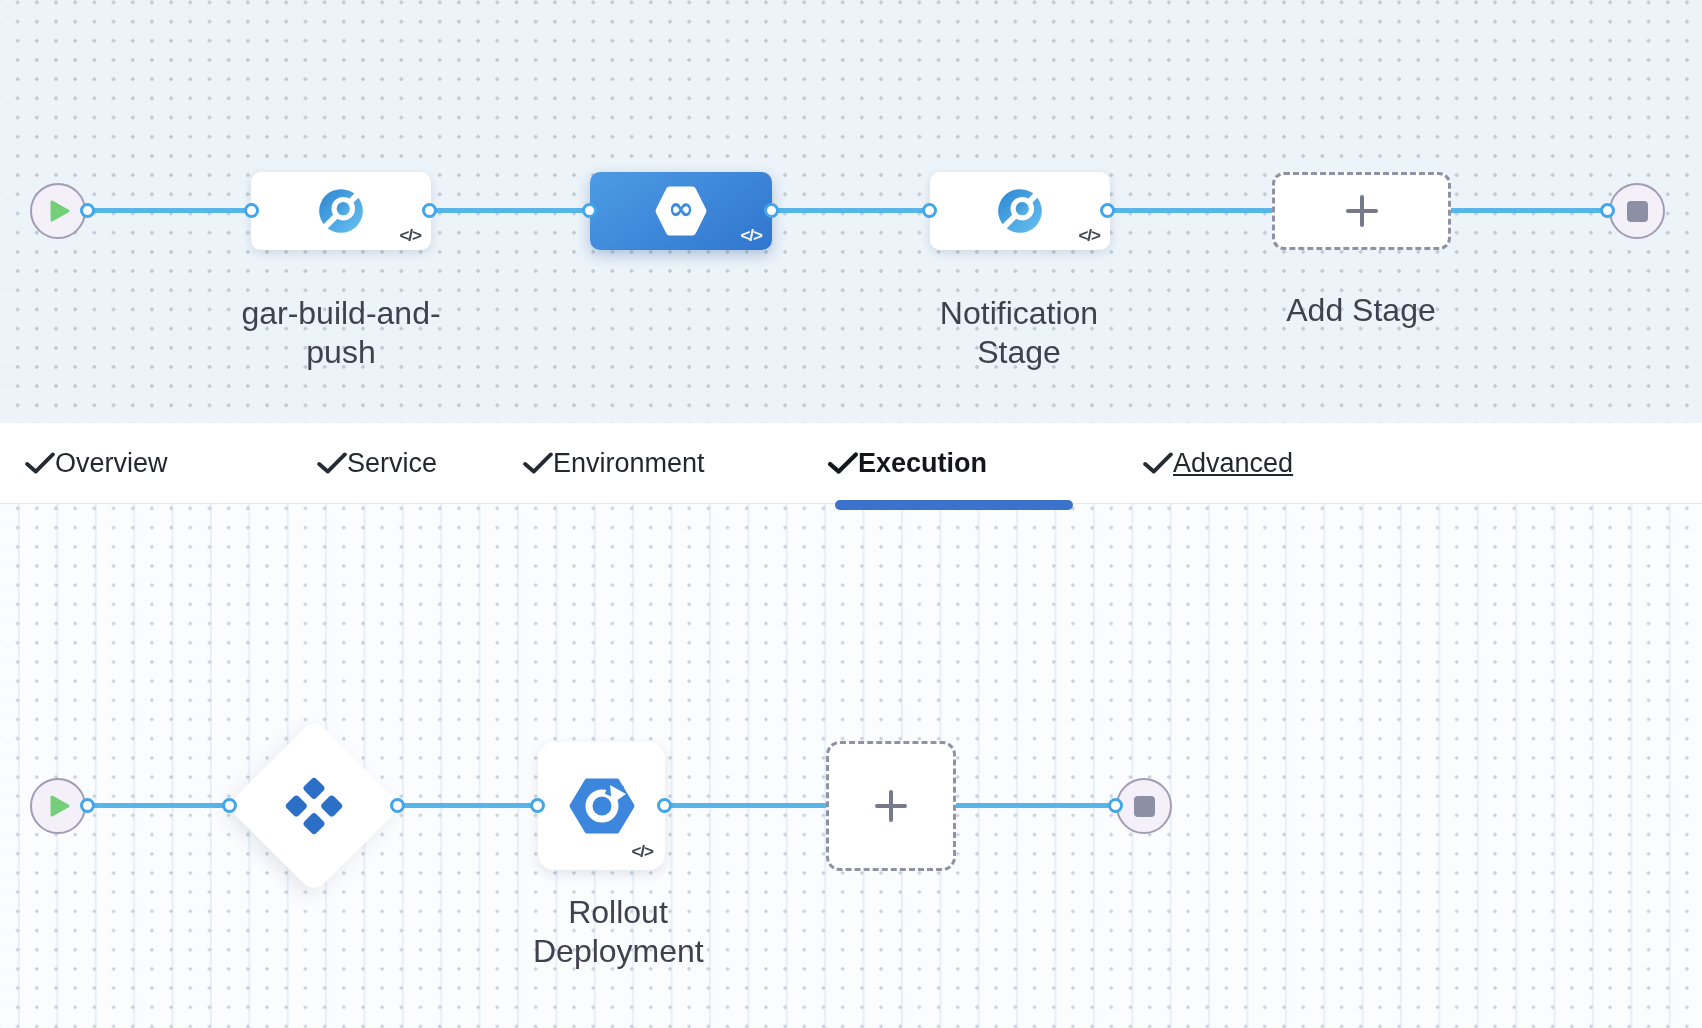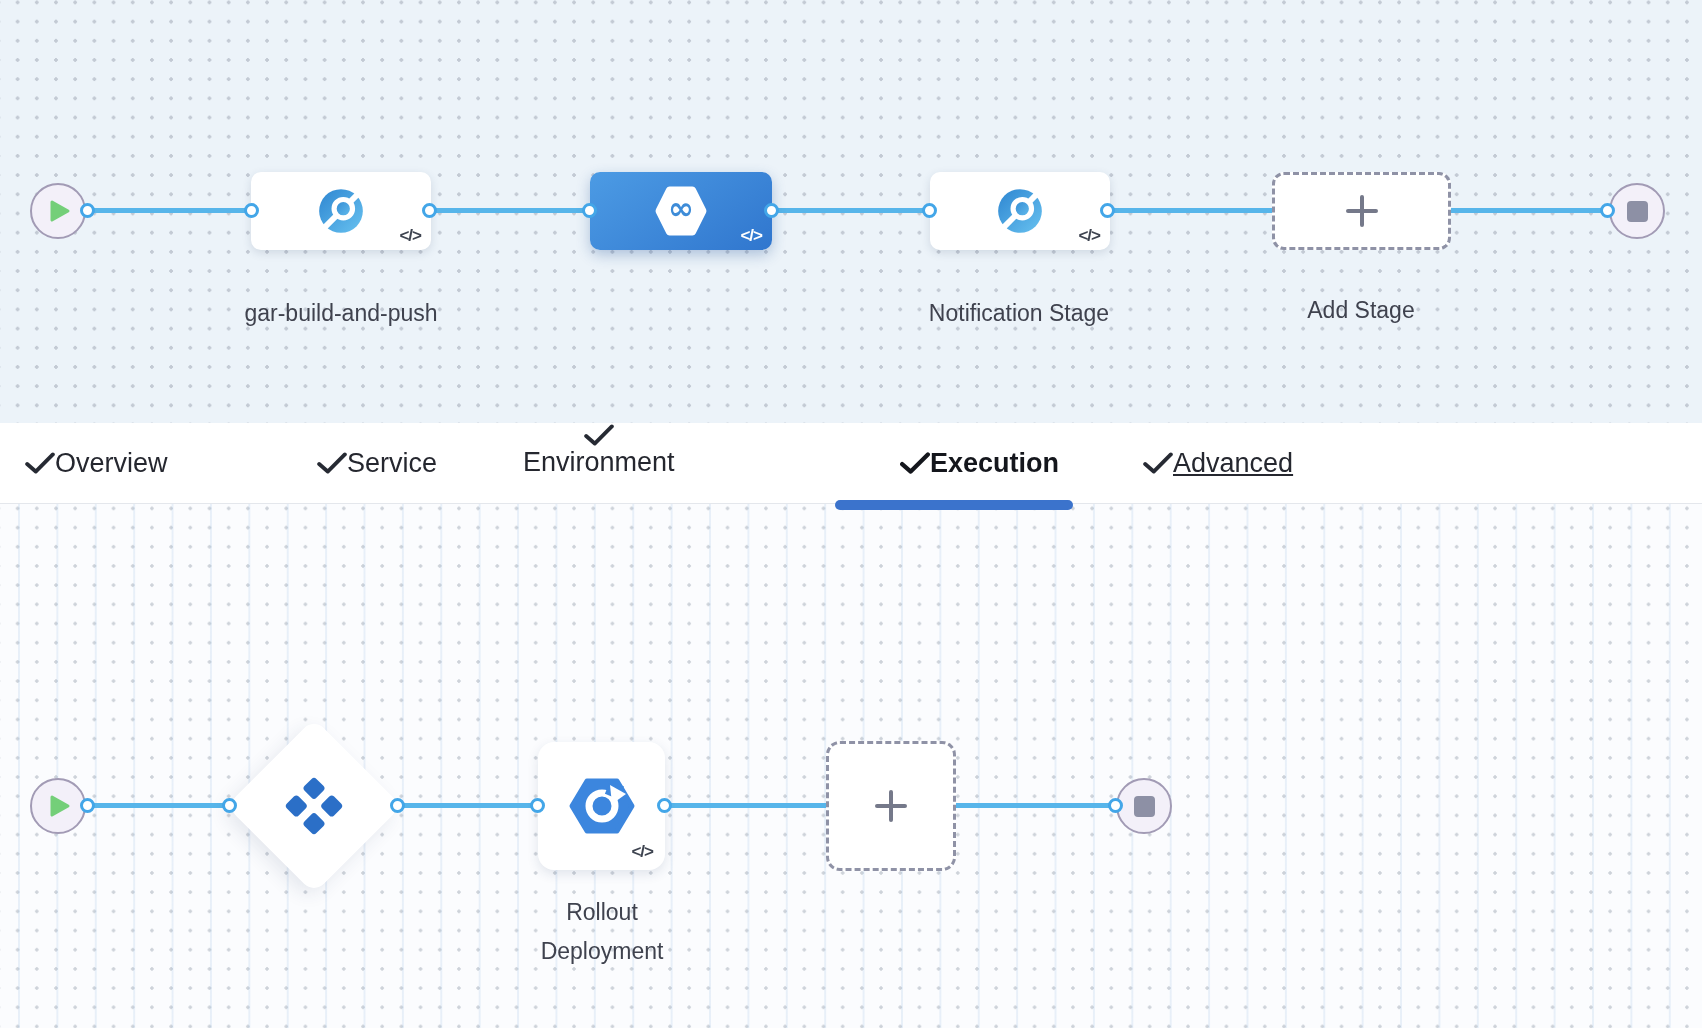--- a/index.html
+++ b/index.html
@@ -56,21 +56,21 @@
   .diamond{
     position:absolute;width:124px;height:124px;background:#fff;border-radius:14px;
     transform:rotate(45deg);box-shadow:0 8px 18px rgba(35,60,95,.10);z-index:3;
   }
   .code-badge{
     position:absolute;right:10px;bottom:4px;font-size:17px;font-weight:700;
     color:#3E4450;letter-spacing:-1px;z-index:4;
   }
   .code-badge.on-blue{color:#fff;}
   .node-label{
-    position:absolute;text-align:center;font-size:23px;line-height:38.5px;
+    position:absolute;text-align:center;font-size:32px;line-height:38.5px;
     color:#3F424E;z-index:4;
   }
   .break-all{word-break:break-all;}
   .icon-abs{position:absolute;z-index:4;}
   
   .tabbar{
     position:absolute;left:0;top:423px;width:1702px;height:80px;background:#fff;
     border-bottom:1px solid #E4E7EC;box-sizing:content-box;z-index:6;
   }
   .tab{
@@ -170,28 +170,28 @@
       <span>Overview</span>
     </div>
 
     <div class="tab" style="left:317px;">
       <svg width="30" height="24" viewBox="0 0 28 22">
         <polyline points="2,12 10,19 26,3" fill="none" stroke="#262A33" stroke-width="3.6" stroke-linecap="round" stroke-linejoin="round"></polyline>
       </svg>
       <span>Service</span>
     </div>
 
-    <div class="tab" style="left:523px;flex-direction:column;">
+    <div class="tab" style="left:523px;">
       <svg width="30" height="24" viewBox="0 0 28 22">
         <polyline points="2,12 10,19 26,3" fill="none" stroke="#262A33" stroke-width="3.6" stroke-linecap="round" stroke-linejoin="round"></polyline>
       </svg>
       <span>Environment</span>
     </div>
 
-    <div class="tab active" style="left:900px;">
+    <div class="tab active" style="left:828px;">
       <svg width="30" height="24" viewBox="0 0 28 22">
         <polyline points="2,12 10,19 26,3" fill="none" stroke="#14161C" stroke-width="4" stroke-linecap="round" stroke-linejoin="round"></polyline>
       </svg>
       <span>Execution</span>
     </div>
 
     <div class="tab" style="left:1143px;text-decoration:underline;">
       <svg width="30" height="24" viewBox="0 0 28 22">
         <polyline points="2,12 10,19 26,3" fill="none" stroke="#262A33" stroke-width="3.6" stroke-linecap="round" stroke-linejoin="round"></polyline>
       </svg>
@@ -242,16 +242,16 @@
       <div class="stop-square"></div>
     </div>
 
     <div class="port" style="left:80px;top:294px;"></div>
     <div class="port" style="left:222px;top:294px;"></div>
     <div class="port" style="left:390px;top:294px;"></div>
     <div class="port" style="left:530px;top:294px;"></div>
     <div class="port" style="left:657px;top:294px;"></div>
     <div class="port" style="left:1108px;top:294px;"></div>
 
-    <div class="node-label" style="left:517px;top:389px;width:170px;">Rollout Deployment</div>
+    <div class="node-label" style="left:533px;top:389px;width:170px;">Rollout Deployment</div>
   </div>
 
 </div>
 
 </body></html>

